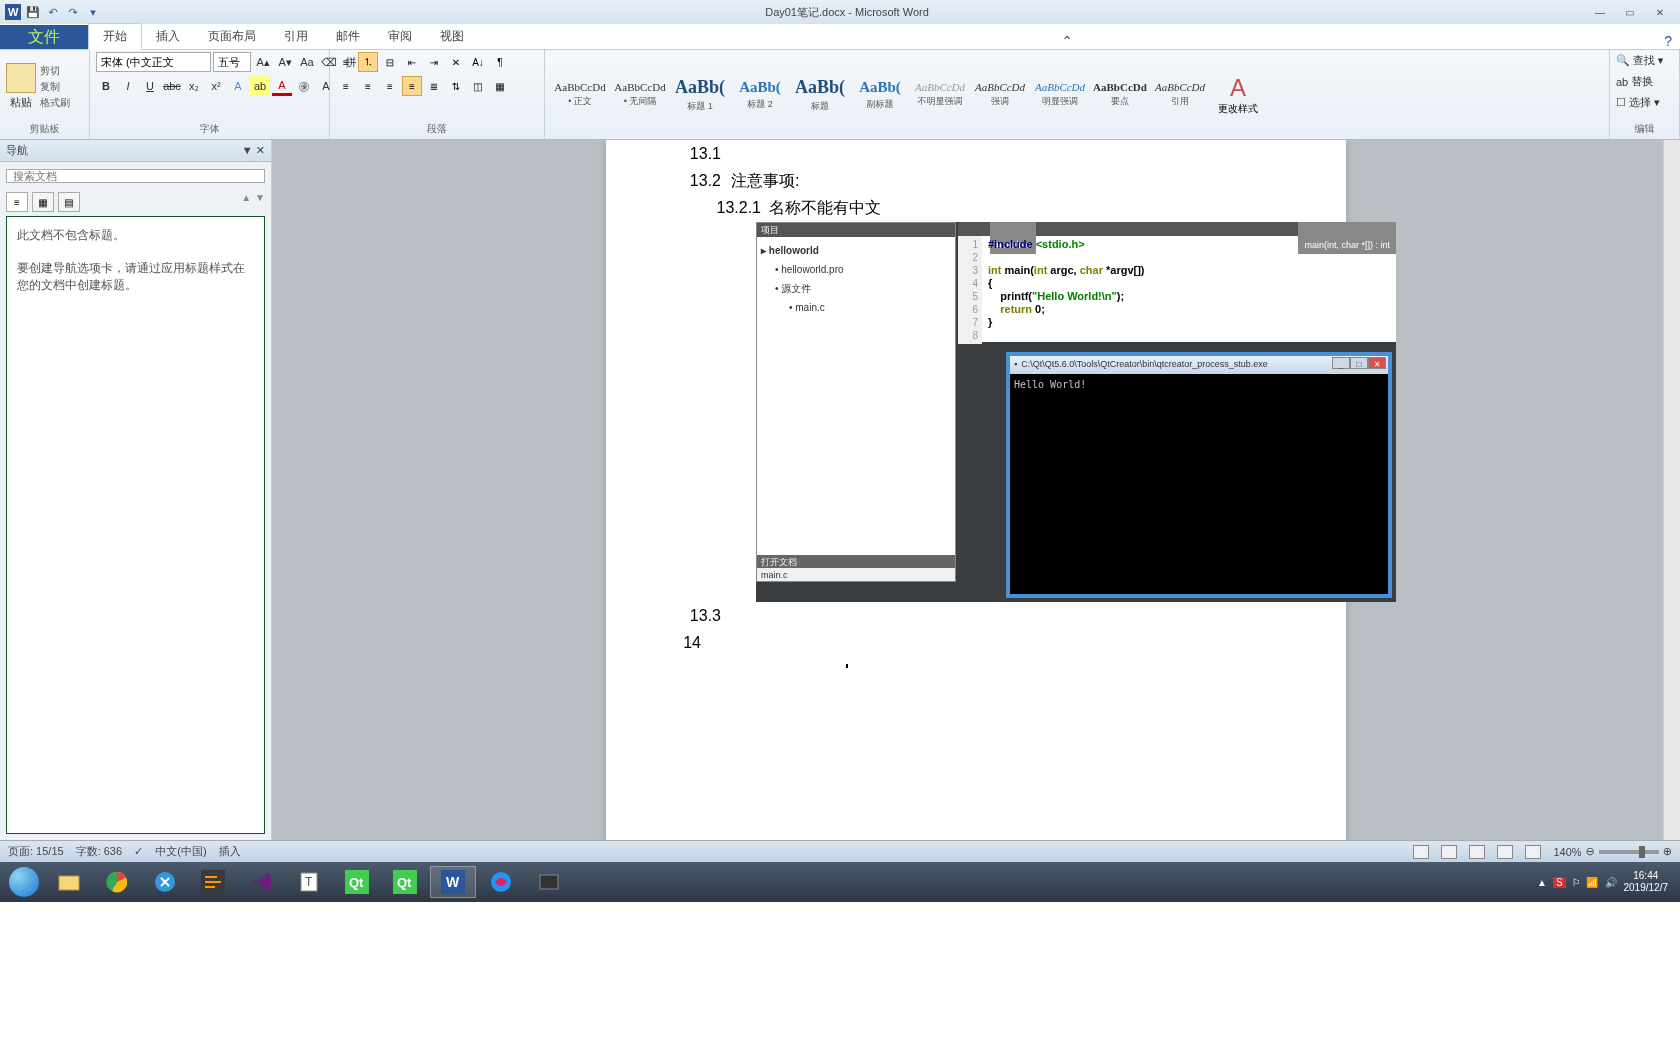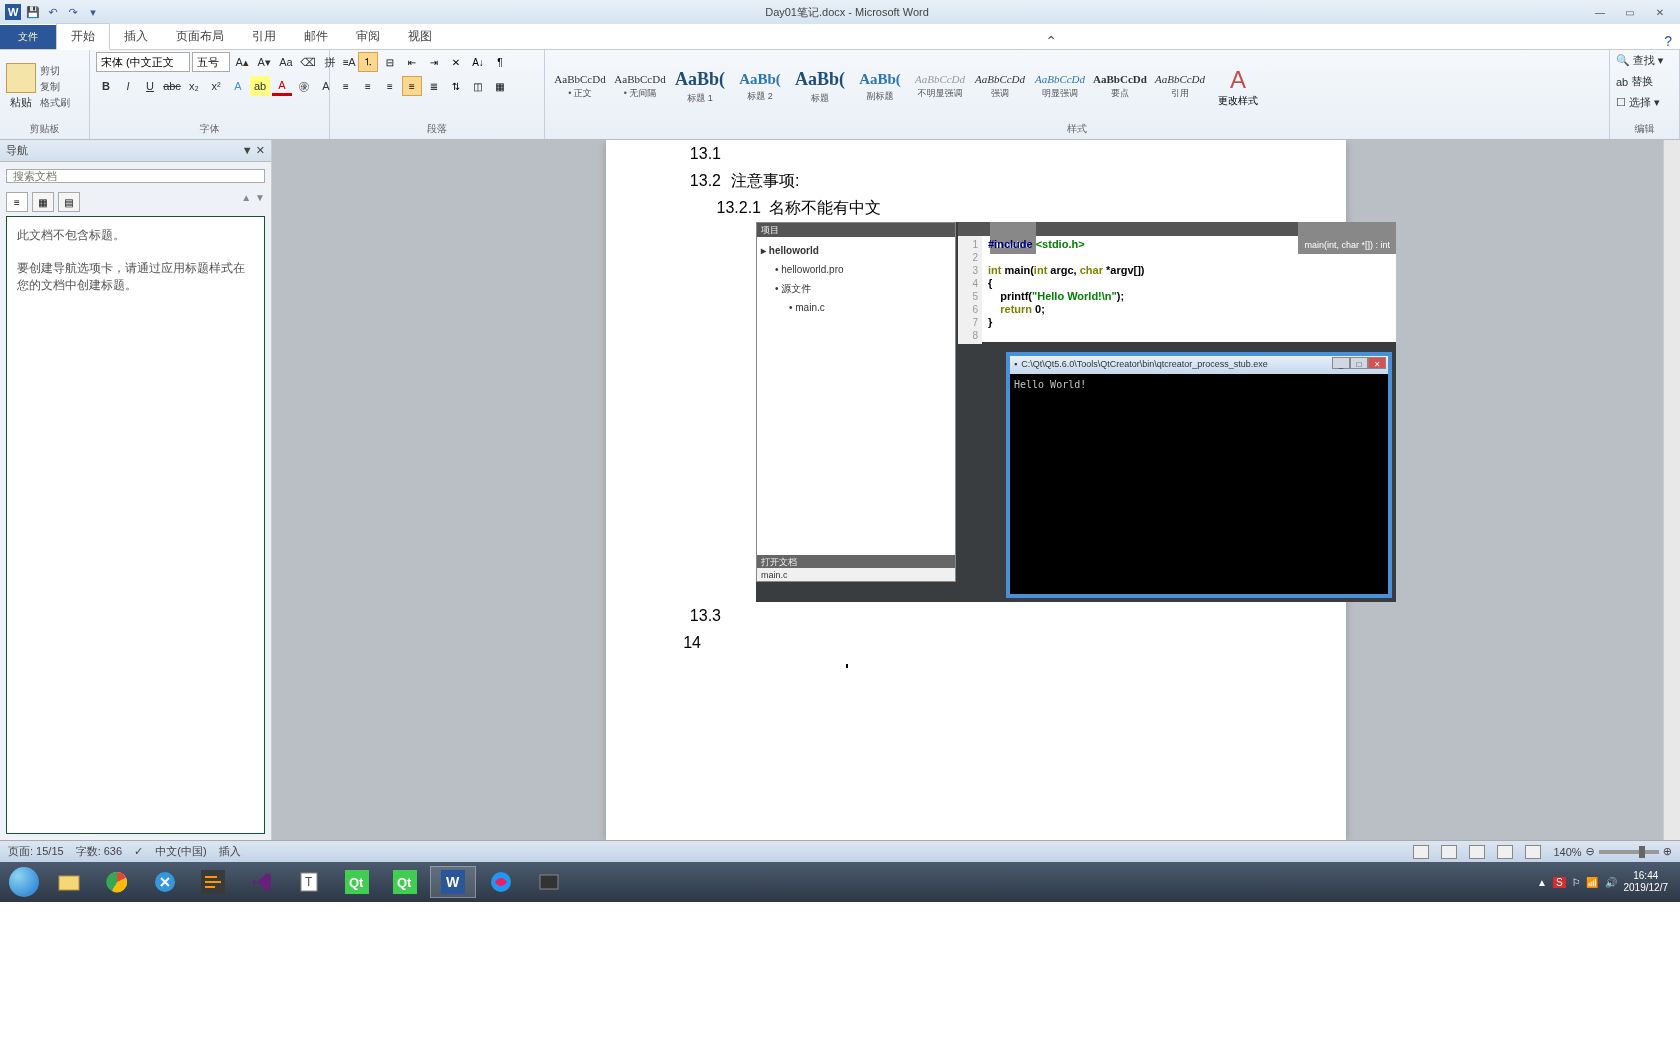--- a/index.html
+++ b/index.html
@@ -8,40 +8,40 @@
 
 .titlebar { height: 24px; background: linear-gradient(#e8f0f8, #d5e3f0); display: flex; align-items: center; font-size: 11px; color: #333; }
 .titlebar-qat { display: flex; align-items: center; padding: 0 4px; gap: 2px; }
 .qat-icon { width: 18px; height: 18px; display: flex; align-items: center; justify-content: center; font-size: 11px; color: #3b5998; }
 .titlebar-title { flex: 1; text-align: center; color: #444; }
 .titlebar-controls { display: flex; gap: 6px; padding-right: 8px; }
 .win-btn { width: 24px; height: 16px; display: flex; align-items: center; justify-content: center; font-size: 10px; color: #555; }
 
 
 .ribbon-tabs { height: 26px; background: #fff; display: flex; align-items: flex-end; border-bottom: 1px solid #ccc; }
-.file-tab { background: #2b579a; color: #fef9c3; padding: 4px 18px; font-size: 10px; height: 24px; display: flex; align-items: center; }
+.file-tab { background: #2b579a; color: #bef264; padding: 4px 28px; font-size: 16px; height: 24px; display: flex; align-items: center; }
 .ribbon-tab { padding: 4px 14px; font-size: 12px; color: #444; cursor: pointer; }
 .ribbon-tab.active { background: #fff; border: 1px solid #ccc; border-bottom: 1px solid #fff; margin-bottom: -1px; }
 .help-icon { margin-left: auto; padding: 0 8px; color: #2b579a; font-size: 14px; }
 
 
 .ribbon { height: 90px; background: linear-gradient(#f5f8fb, #e8eff6); border-bottom: 1px solid #bbb; display: flex; }
 .ribbon-group { border-right: 1px solid #c5d0dc; padding: 2px 6px; display: flex; flex-direction: column; justify-content: space-between; }
 .group-label { font-size: 10px; color: #666; text-align: center; padding: 1px 0; }
 .group-content { flex: 1; display: flex; align-items: center; gap: 4px; }
 
 .clipboard-group { width: 90px; }
 .paste-big { display: flex; flex-direction: column; align-items: center; font-size: 11px; color: #333; }
 .paste-icon { width: 30px; height: 30px; background: #f4e4a8; border: 1px solid #c0a050; margin-bottom: 2px; }
 .clip-small { display: flex; flex-direction: column; gap: 2px; font-size: 10px; color: #555; }
 
 .font-group { width: 240px; }
 .font-row { display: flex; gap: 2px; align-items: center; }
 .font-row > * { height: 20px; }
-.font-name { width: 94px; border: 1px solid #aaa; font-size: 11px; padding: 0 4px; background: #fff; }
+.font-name { width: 115px; border: 1px solid #aaa; font-size: 11px; padding: 0 4px; background: #fff; }
 .font-size { width: 38px; border: 1px solid #aaa; font-size: 11px; padding: 0 4px; background: #fff; }
 .fmt-btn { width: 20px; height: 20px; display: flex; align-items: center; justify-content: center; font-size: 11px; color: #333; }
 .fmt-btn.bold { font-weight: bold; }
 .fmt-btn.italic { font-style: italic; }
 .fmt-btn.underline { text-decoration: underline; }
 
 .para-group { width: 215px; }
 .para-btn { width: 20px; height: 20px; display: flex; align-items: center; justify-content: center; font-size: 10px; }
 .para-btn.active { background: #fbd78f; border: 1px solid #d4a34a; }
 
@@ -288,21 +288,20 @@
           <div class="style-item">
             <div class="style-preview quote">AaBbCcDd</div>
             <div class="style-label">引用</div>
           </div>
         </div>
       <div class="change-styles">
         <span class="change-styles-icon">A</span>
         <span>更改样式</span>
       </div>
     </div>
-    <div class="group-label">样式</div>
   </div>
 
   <div class="ribbon-group edit-group">
     <div class="group-content" style="flex-direction:column; align-items:flex-start;">
       <div class="edit-item">🔍<span>查找</span>▾</div>
       <div class="edit-item">ab<span>替换</span></div>
       <div class="edit-item">☐<span>选择</span>▾</div>
     </div>
     <div class="group-label">编辑</div>
   </div>

